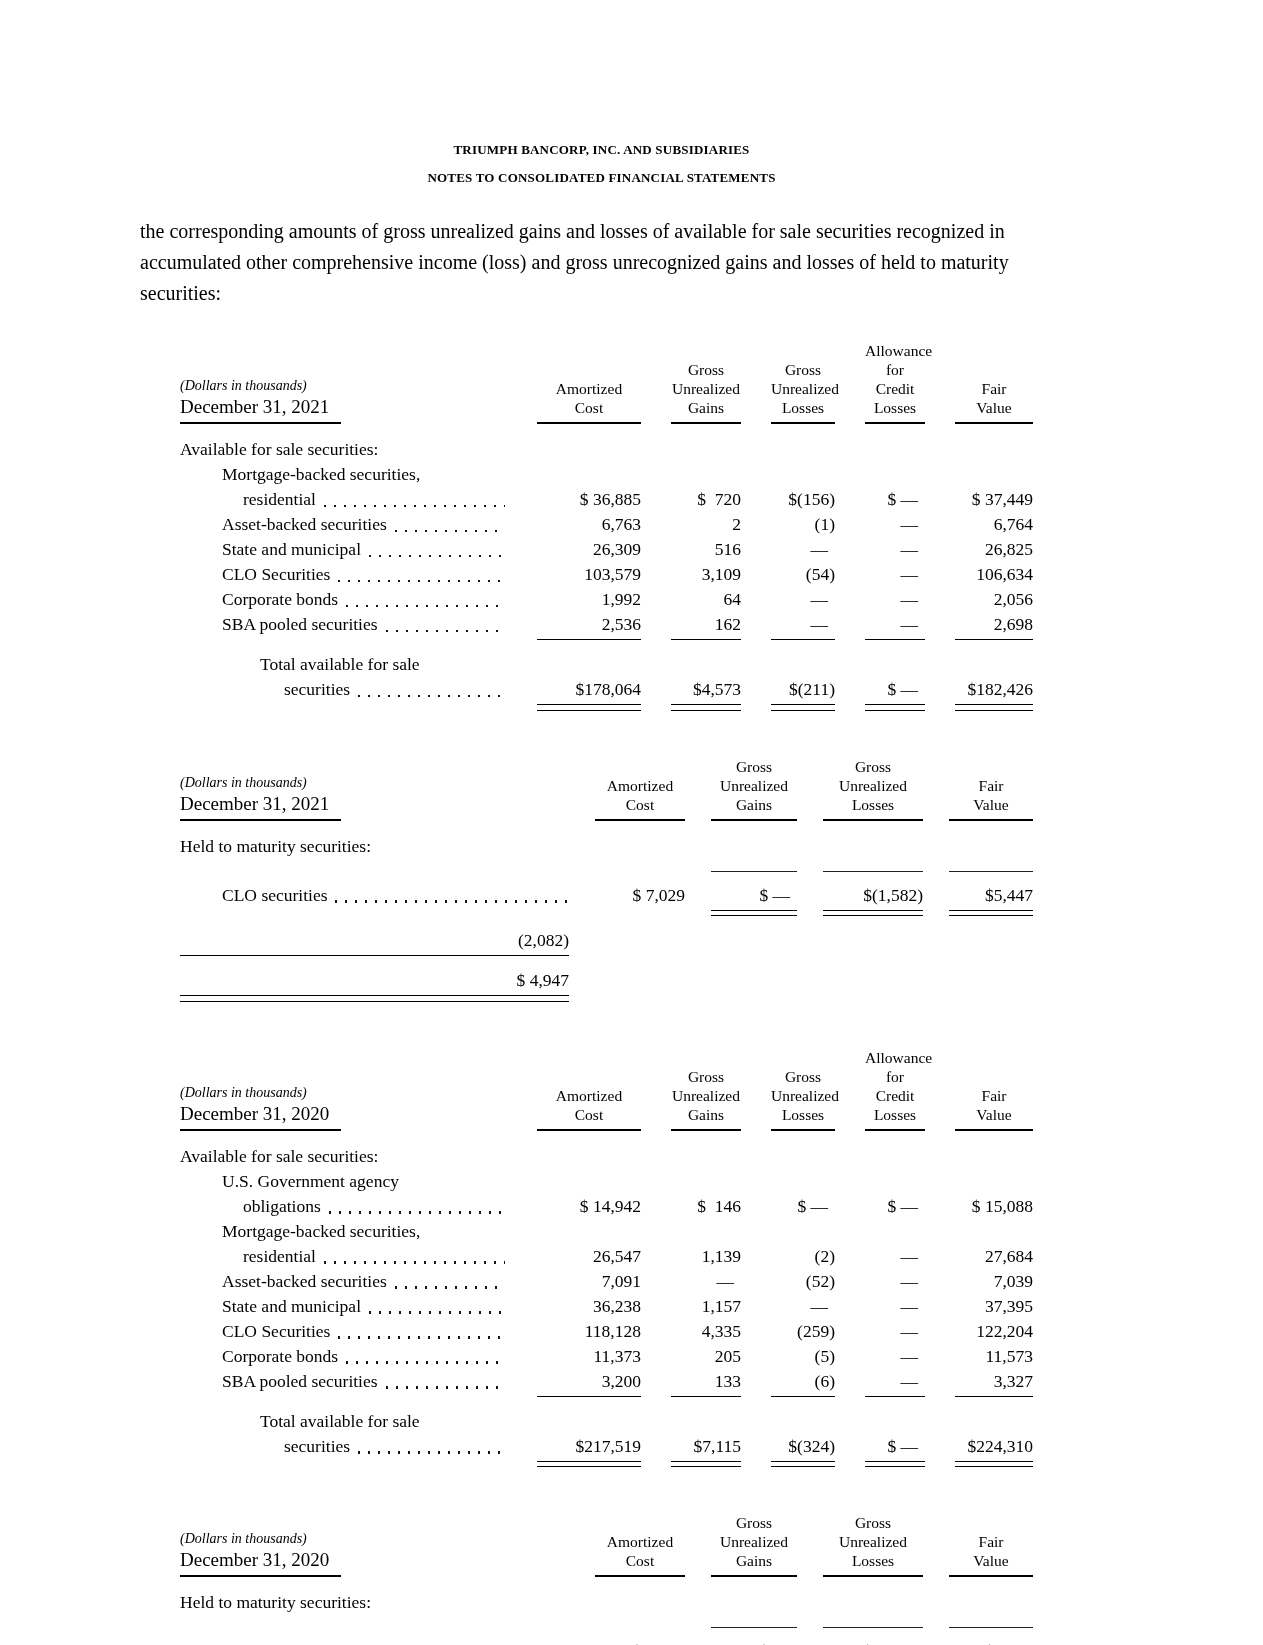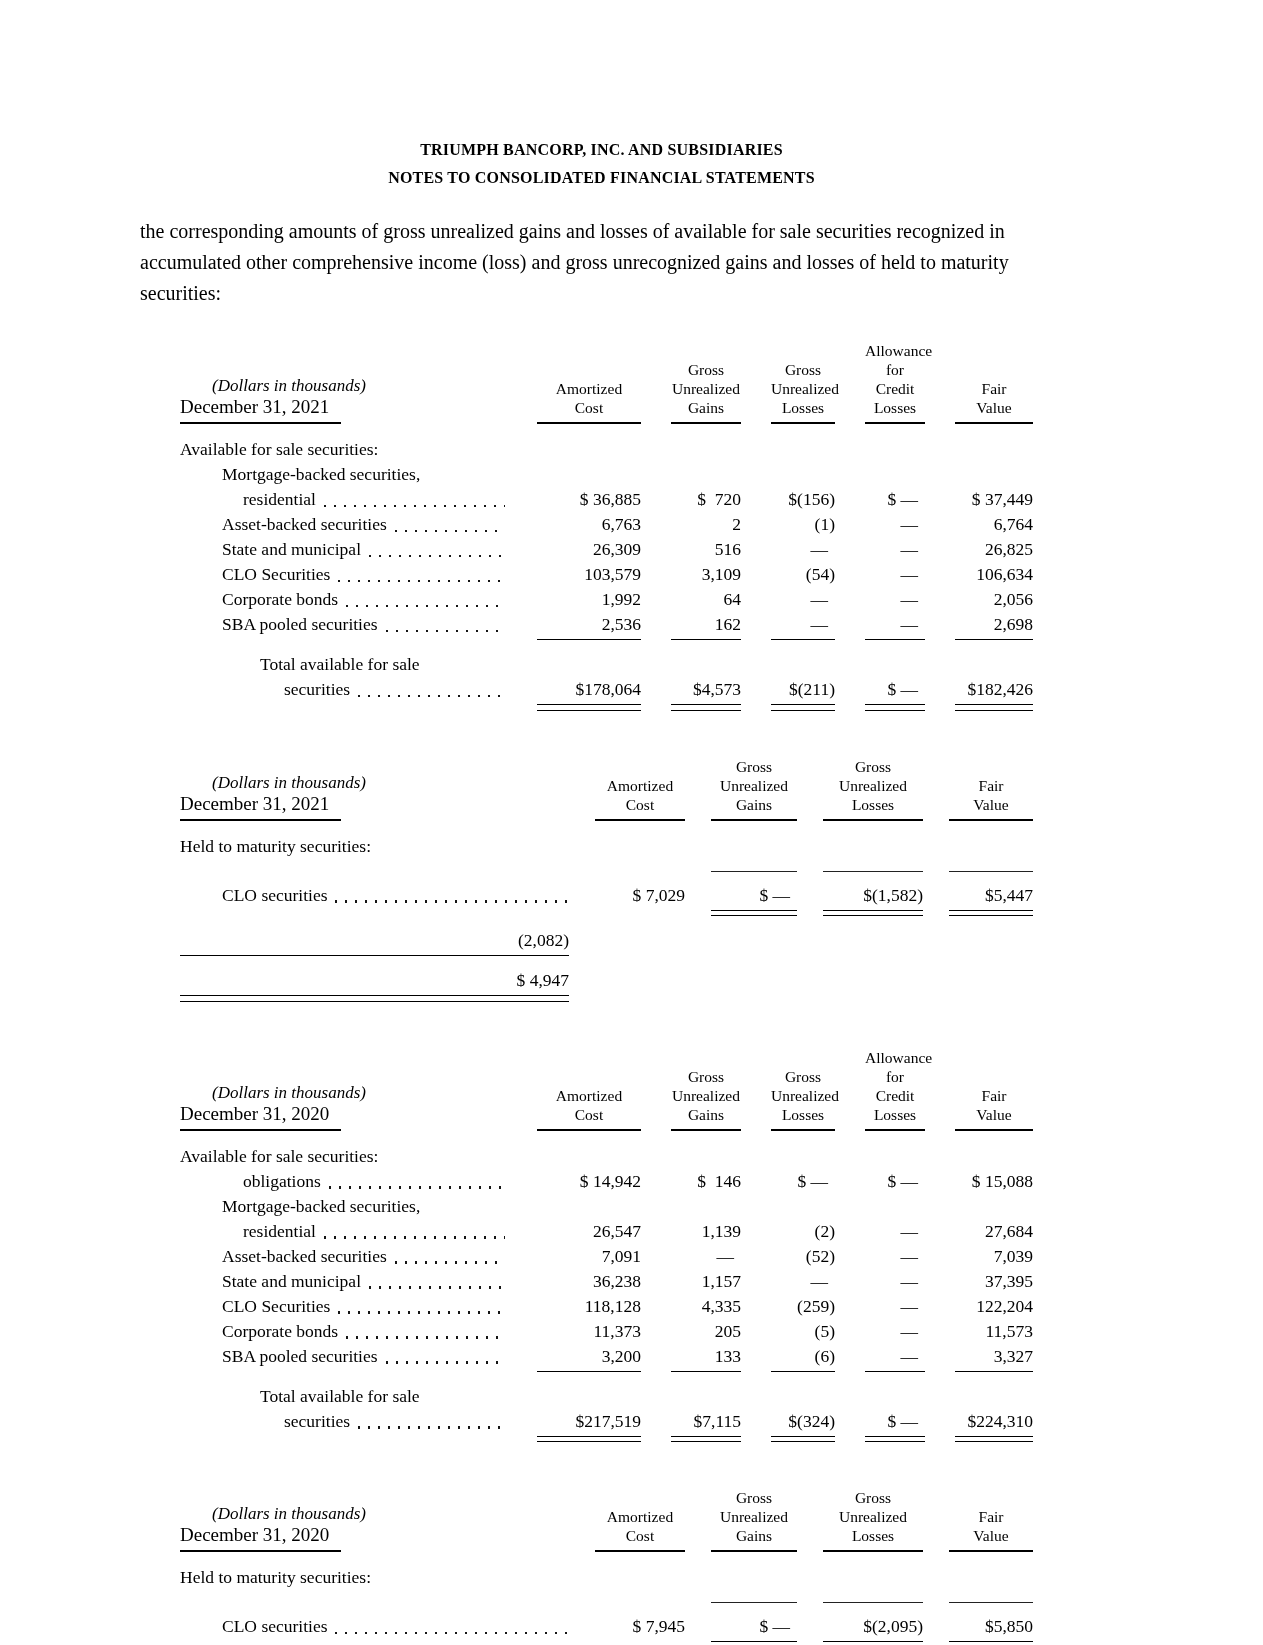--- a/index.html
+++ b/index.html
@@ -2,30 +2,30 @@
 <html><head>
 <meta charset="utf-8">
 <style>
   html,body{margin:0;padding:0;}
   body{
     width:1263px;min-height:1645px;background:#ffffff;color:#000;
     font-family:"Liberation Serif","DejaVu Serif",serif;
     -webkit-font-smoothing:antialiased;
   }
   .content{width:923px;margin-left:140px;padding-top:136px;}
-  .title{text-align:center;font-weight:bold;font-size:16px;line-height:28px;letter-spacing:.2px;}
+  .title{text-align:center;font-weight:bold;font-size:13px;line-height:28px;letter-spacing:.2px;}
   .intro{margin-top:24px;font-size:20px;line-height:31px;}
   #tables{display:block;}
   .fintable{margin:32px 0 46px 40px;width:853px;font-size:17.5px;}
   .row{display:grid;column-gap:30px;align-items:start;line-height:25px;}
   .t5 .row{grid-template-columns:1fr 104px 70px 64px 60px 78px;}
   .t4 .row{grid-template-columns:1fr 90px 86px 100px 84px;column-gap:26px;}
   .row.hdr{align-items:end;margin-bottom:13px;}
   .lblblk{display:flex;flex-direction:column;justify-content:flex-end;height:100%;}
-  .lbl-i{font-style:italic;font-size:17px;line-height:21px;margin-left:32px;}
+  .lbl-i{font-style:italic;font-size:14px;line-height:21px;}
   .lbl-d{font-size:19px;line-height:22px;}
   .lbl-d span{display:inline-block;border-bottom:2.4px solid #000;padding:0 12px 4px 0;}
   .chead{font-size:15.5px;text-align:center;line-height:19px;display:flex;flex-direction:column;justify-content:flex-end;height:100%;}
   .chead .hrule{border-top:2.4px solid #000;margin-top:5px;}
   .lab{display:flex;align-items:baseline;white-space:nowrap;overflow:hidden;}
   .lead{flex:1 1 auto;height:2.3px;align-self:flex-end;margin:0 2px 5px 8px;
         background:repeating-linear-gradient(to right,#161616 0 2.3px,transparent 2.3px 10px);}
   .i0{padding-left:0;}
   .i1{padding-left:42px;}
   .i2{padding-left:63px;text-align:center;}
@@ -277,20 +277,25 @@
             <div>Value</div>
             <div class="hrule"></div>
           </div>
         </div>
         <div class="row">
           <div class="lab i0">
             <span>Available for sale securities:</span>
           </div>
         </div>
         <div class="row">
+          <div class="lab i1">
+            <span>U.S. Government agency</span>
+          </div>
+        </div>
+        <div class="row">
           <div class="lab i2">
             <span>obligations</span>
             <div class="lead"></div>
           </div>
           <div class="num"><div class="cv">$ 14,942</div></div>
           <div class="num"><div class="cv">$  146</div></div>
           <div class="num"><div class="cv pad">$ —</div></div>
           <div class="num"><div class="cv pad">$ —</div></div>
           <div class="num"><div class="cv">$ 15,088</div></div>
         </div>

